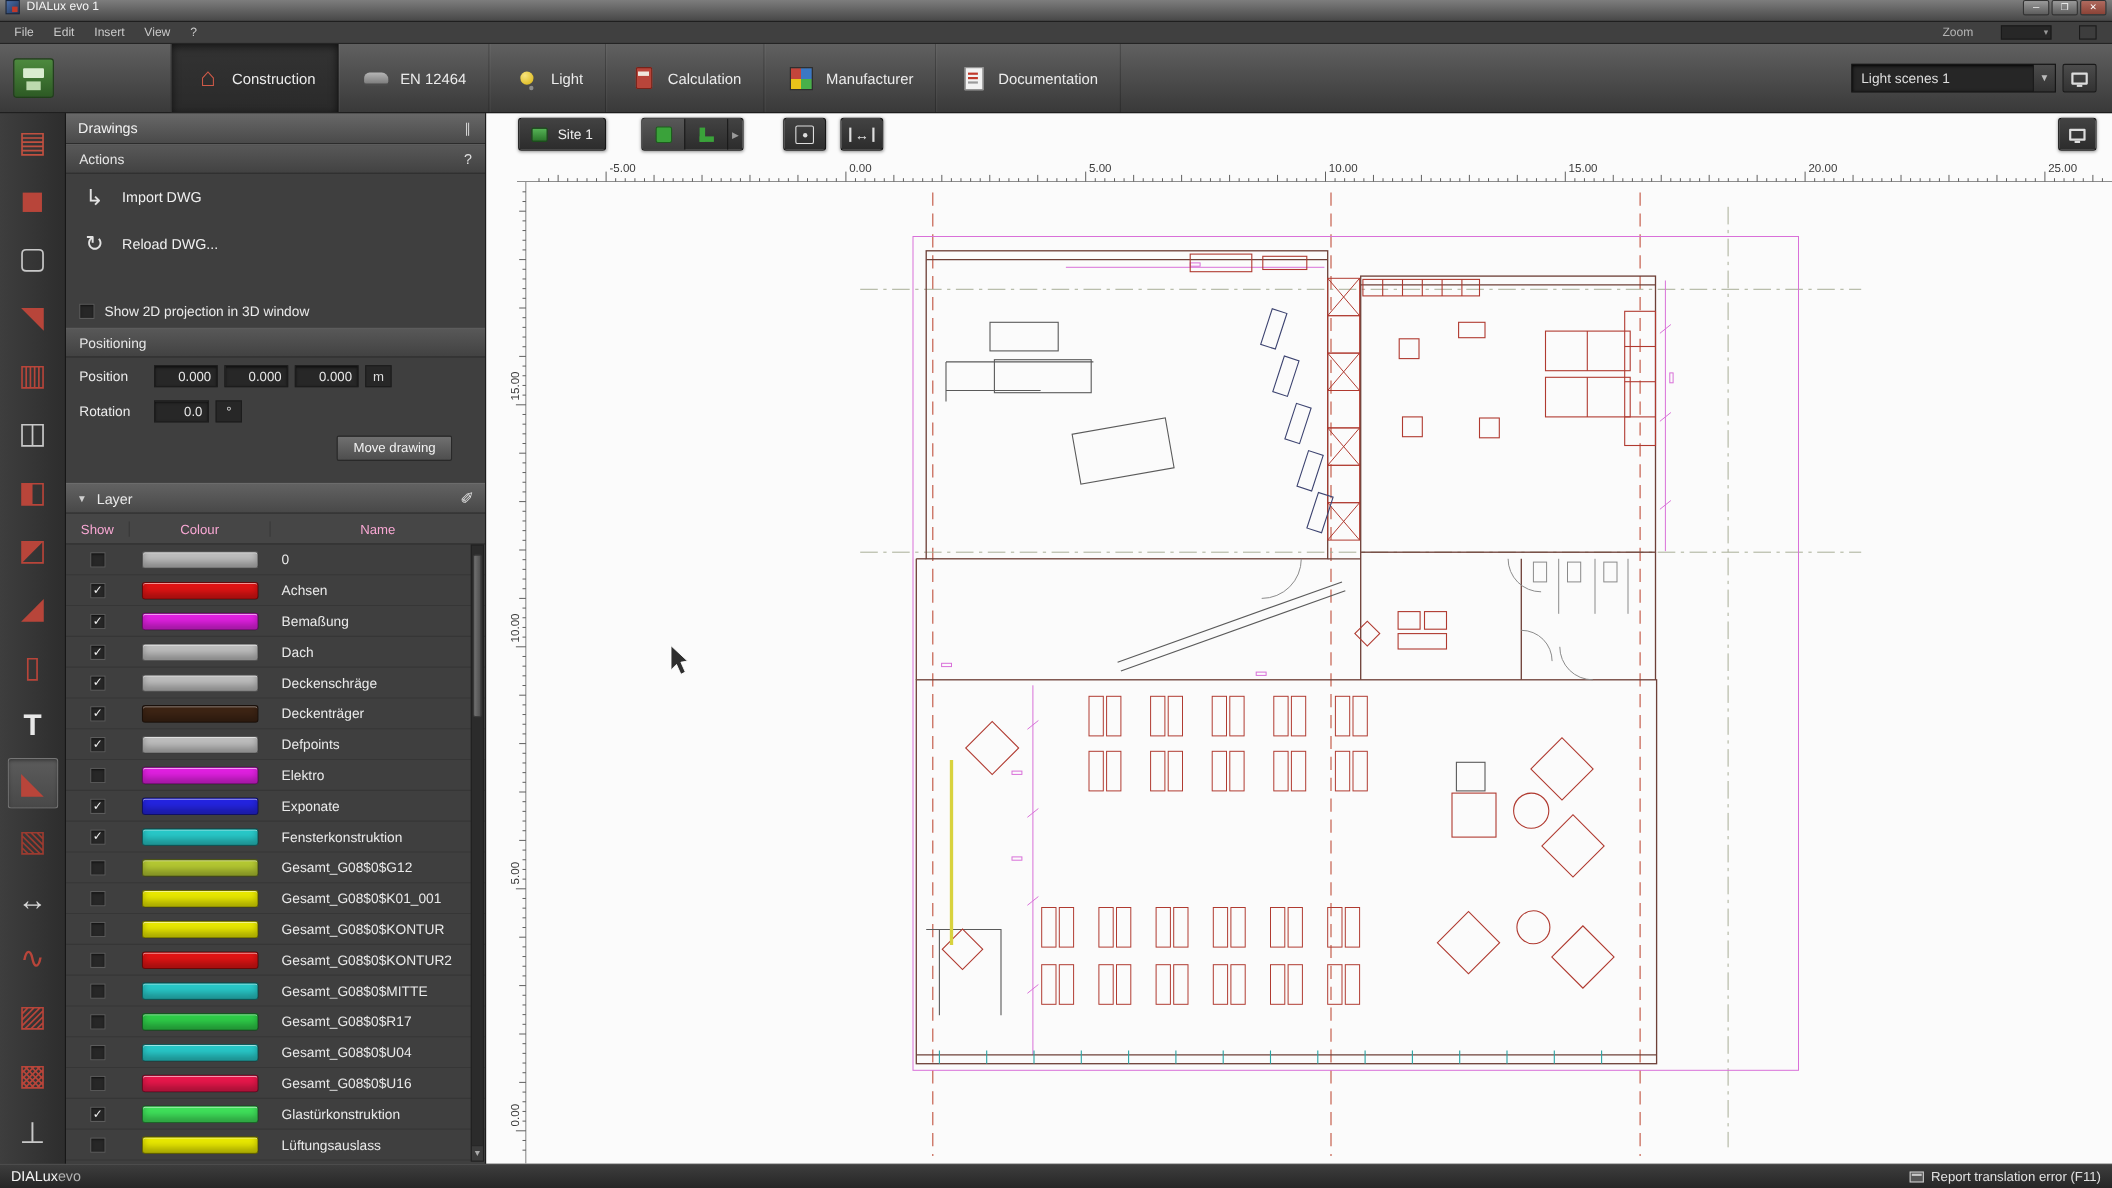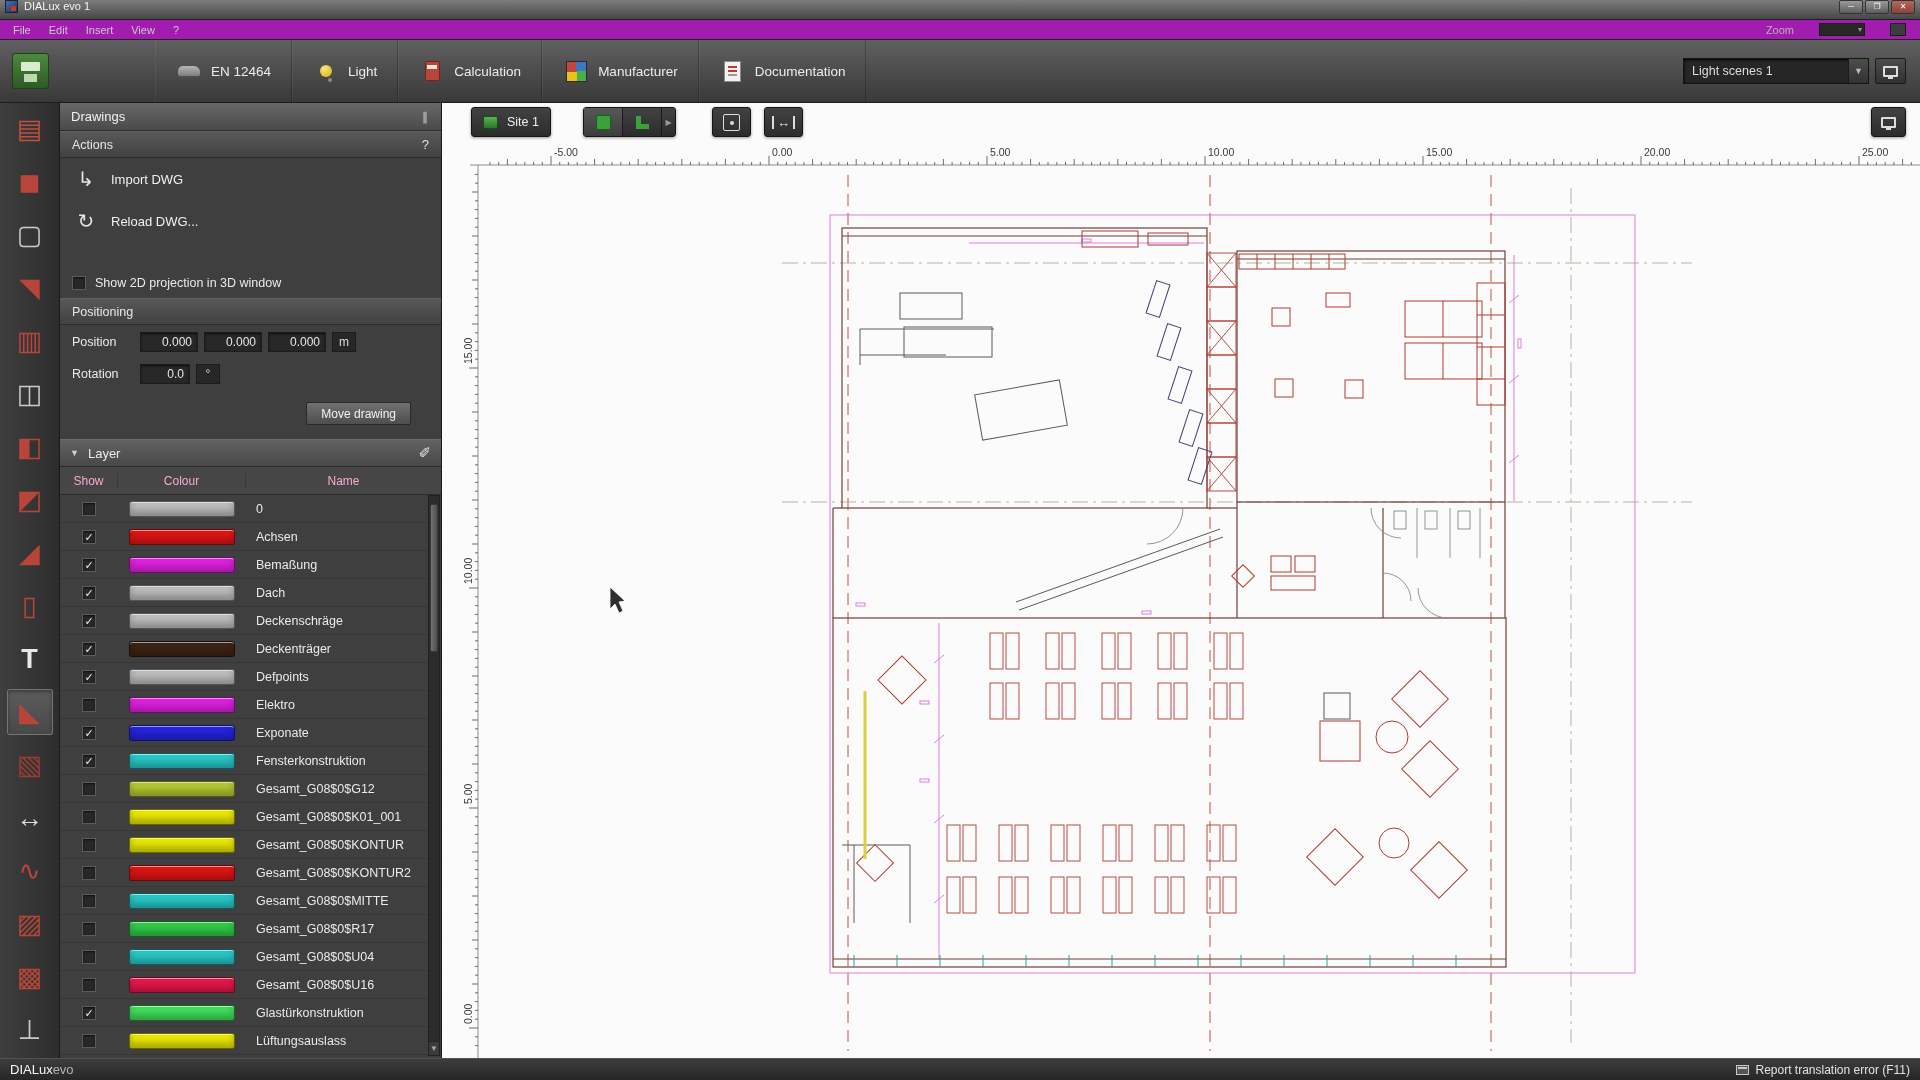--- a/index.html
+++ b/index.html
@@ -8,21 +8,21 @@
 
 
 .titlebar{position:absolute;left:0;top:0;right:0;height:20px;background:linear-gradient(#7d7d7d,#474747);border-bottom:1px solid #1f1f1f;display:flex;align-items:flex-start;padding:0 5px;color:#f4f4f4;font-size:11px}
 .app-icon{width:13px;height:13px;background:linear-gradient(135deg,#4a6da8,#1f3457);border:1px solid #14233c;margin-right:6px;position:relative;flex:0 0 13px}
 .app-icon::after{content:"";position:absolute;right:1px;bottom:1px;width:5px;height:5px;background:#c0392b}
 .win-btns{margin-left:auto;display:flex;gap:2px}
 .win-btn{width:24px;height:14px;background:linear-gradient(#9a9a9a,#5c5c5c);border:1px solid #333;border-radius:2px;color:#fff;font-size:8px;line-height:12px;text-align:center}
 .win-btn.close{background:linear-gradient(#b06a5e,#8a4236)}
 
 
-.menubar{position:absolute;top:20px;left:0;right:0;height:20px;background:#a21caf;border-bottom:1px solid #242424;display:flex;align-items:center;padding:0 4px;color:#c9c9c9;font-size:11px}
+.menubar{position:absolute;top:20px;left:0;right:0;height:20px;background:#404040;border-bottom:1px solid #242424;display:flex;align-items:center;padding:0 4px;color:#c9c9c9;font-size:11px}
 .menu-item{padding:0 9px}
 .menubar-right{margin-left:auto;display:flex;align-items:center;gap:25px;color:#b5b5b5;margin-right:10px}
 .zoom-dd{width:46px;height:13px;background:#272727;border:1px solid #1a1a1a;position:relative}
 .zoom-dd::after{content:"▾";position:absolute;right:2px;top:0;font-size:8px;line-height:12px;color:#999}
 .zoom-btn{width:16px;height:13px;background:#3d3d3d;border:1px solid #1a1a1a}
 
 
 .toolbar{position:absolute;top:40px;left:0;right:0;height:63px;background:linear-gradient(#606060,#393939);border-bottom:1px solid #1c1c1c;display:flex;align-items:center}
 .save-button{width:37px;height:36px;margin:0 10px 0 12px;background:linear-gradient(#4d8a3e,#2d5a24);border:1px solid #1f3f19;border-radius:3px;position:relative}
 .save-button::after{content:"";position:absolute;left:8px;right:8px;top:8px;height:9px;background:#d9ecd0;border-radius:1px}
@@ -65,21 +65,21 @@
 .action-icon{font-size:20px;color:#e2e2e2;width:24px;text-align:center}
 .panel-gap{flex:0 0 26px}
 .gap-sm{flex:0 0 14px}
 .check-row{flex:0 0 30px;display:flex;align-items:center;gap:9px;padding:0 12px;font-size:12.5px}
 .checkbox{width:14px;height:14px;background:#272727;border:1px solid #5c5c5c;box-shadow:inset 0 1px 2px #101010;color:#f0f0f0;font-size:11px;line-height:12px;text-align:center;flex:0 0 14px}
 .pos-row{flex:0 0 34px;display:flex;align-items:center;padding:0 12px;gap:6px;font-size:12.5px}
 .pos-label{width:62px}
 .pos-input{width:58px;height:20px;background:#272727;border:1px solid #1c1c1c;box-shadow:inset 0 1px 2px #0d0d0d;color:#e6e6e6;font-size:12px;text-align:right;padding:0 5px;font-family:"Liberation Sans",sans-serif}
 .rot-input{width:50px}
 .unit-box{min-width:24px;height:20px;background:#272727;border:1px solid #1c1c1c;color:#ddd;font-size:12px;display:flex;align-items:center;justify-content:center;padding:0 3px}
-.btn-row{flex:0 0 36px;display:flex;justify-content:flex-end;align-items:flex-end;padding-right:30px}
+.btn-row{flex:0 0 36px;display:flex;justify-content:flex-end;align-items:center;padding-right:30px}
 .move-btn{height:23px;padding:0 14px;background:linear-gradient(#707070,#4e4e4e);border:1px solid #292929;border-radius:2px;color:#f2f2f2;font-size:12px;font-family:"Liberation Sans",sans-serif}
 .layer-header{flex:0 0 28px;background:linear-gradient(#626262,#484848);border-top:1px solid #6c6c6c;border-bottom:1px solid #2b2b2b;display:flex;align-items:center;gap:9px;padding:0 10px;font-size:13px}
 .collapse-arrow{font-size:9px;color:#cfcfcf}
 .pin-icon{margin-left:auto;color:#e0e0e0;font-size:15px}
 .layer-thead{flex:0 0 28px;background:#464646;border-bottom:1px solid #2b2b2b;display:flex;align-items:center;font-size:12px;color:#f9a8d4}
 .th-show{width:58px;text-align:center;border-right:1px solid #393939}
 .th-colour{width:128px;text-align:center;border-right:1px solid #393939}
 .th-name{flex:1;text-align:center}
 .layer-body{flex:1;overflow:hidden}
 .layer-row{height:28px;display:flex;align-items:center;border-bottom:1px solid rgba(0,0,0,.14)}
@@ -148,20 +148,24 @@
     <span class="menubar-right">
       <span>Zoom</span>
       <span class="zoom-dd"></span>
       <span class="zoom-btn"></span>
     </span>
   </div>
 
   <div class="toolbar">
     <div class="save-button"></div>
     <div class="tabs">
+        <div class="tab selected">
+          <span class="ticon construction-icon"></span>
+          <span class="tab-label">Construction</span>
+        </div>
         <div class="tab">
           <span class="ticon street-icon"></span>
           <span class="tab-label">EN 12464</span>
         </div>
         <div class="tab">
           <span class="ticon light-icon"></span>
           <span class="tab-label">Light</span>
         </div>
         <div class="tab">
           <span class="ticon calculation-icon"></span>

